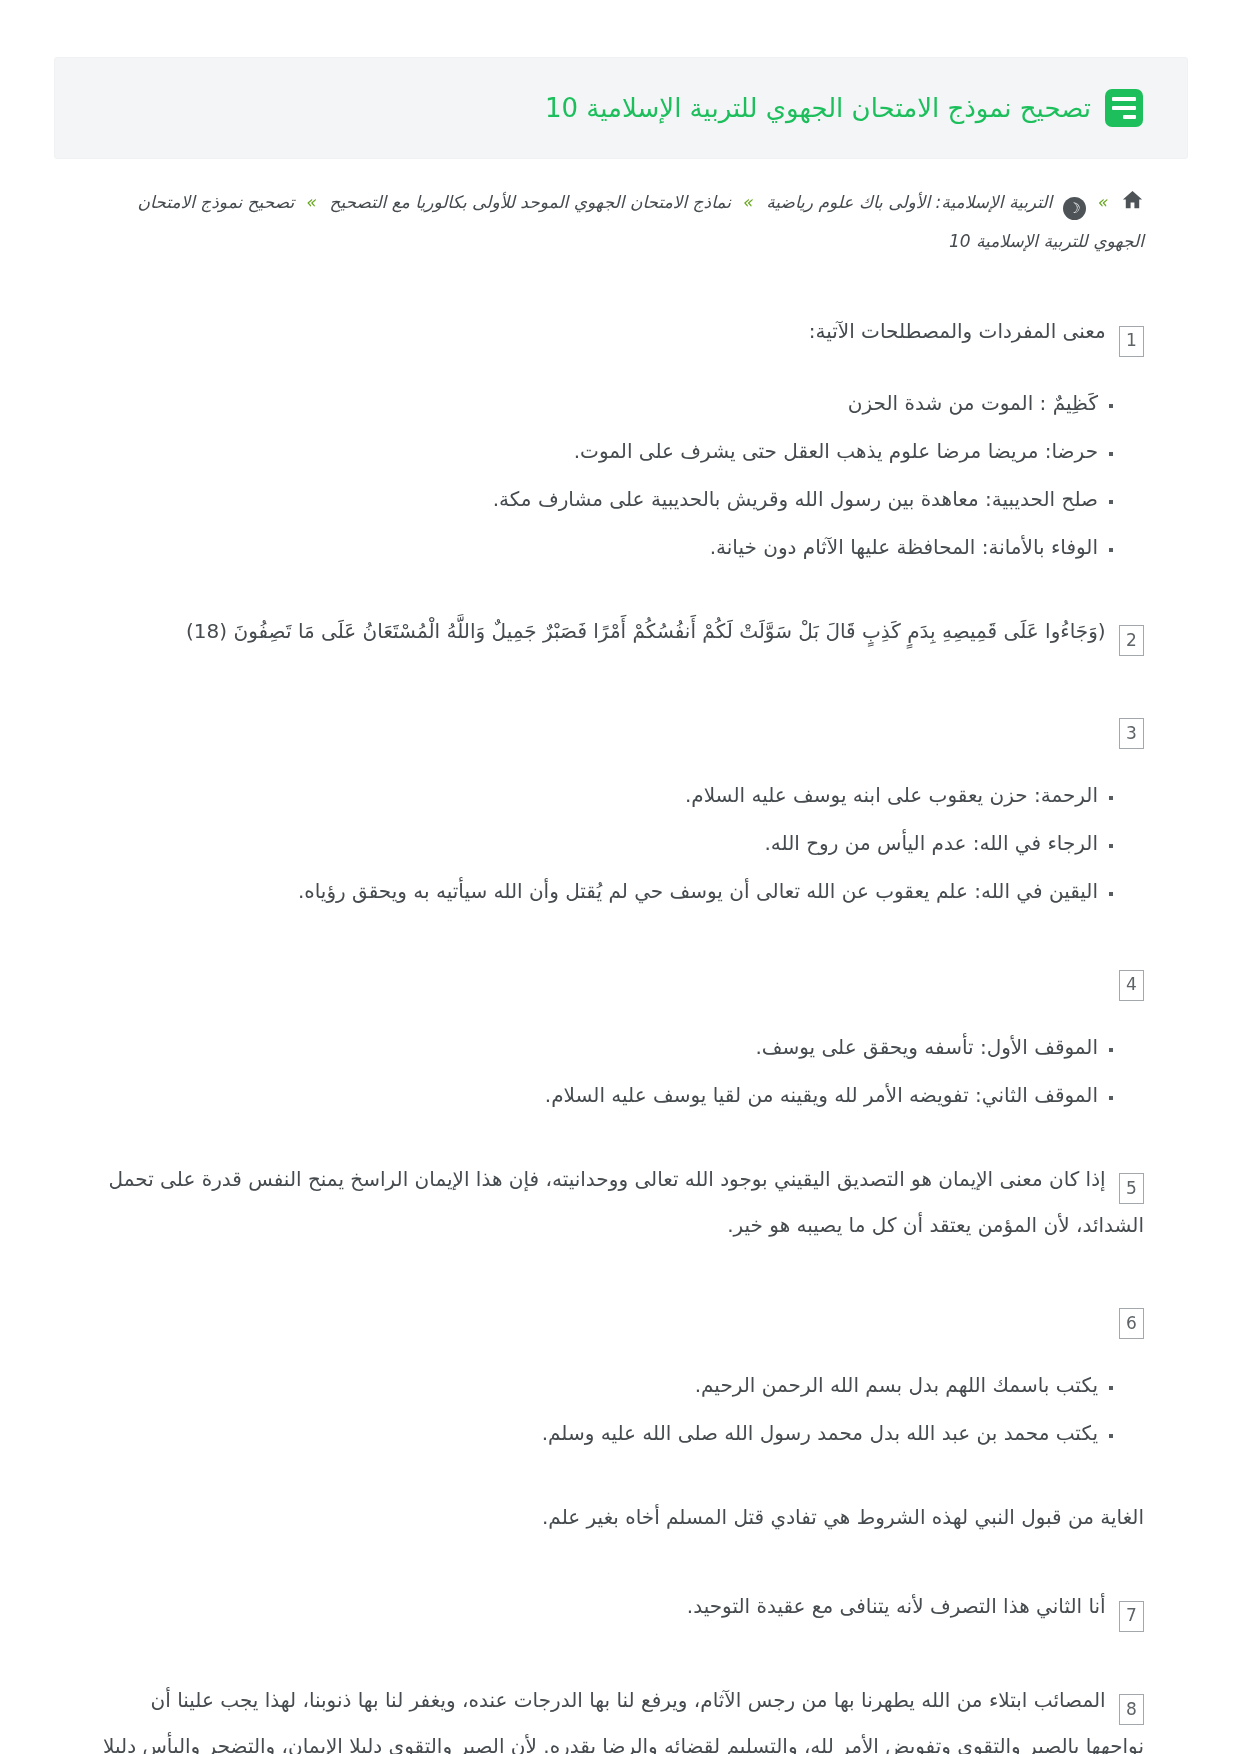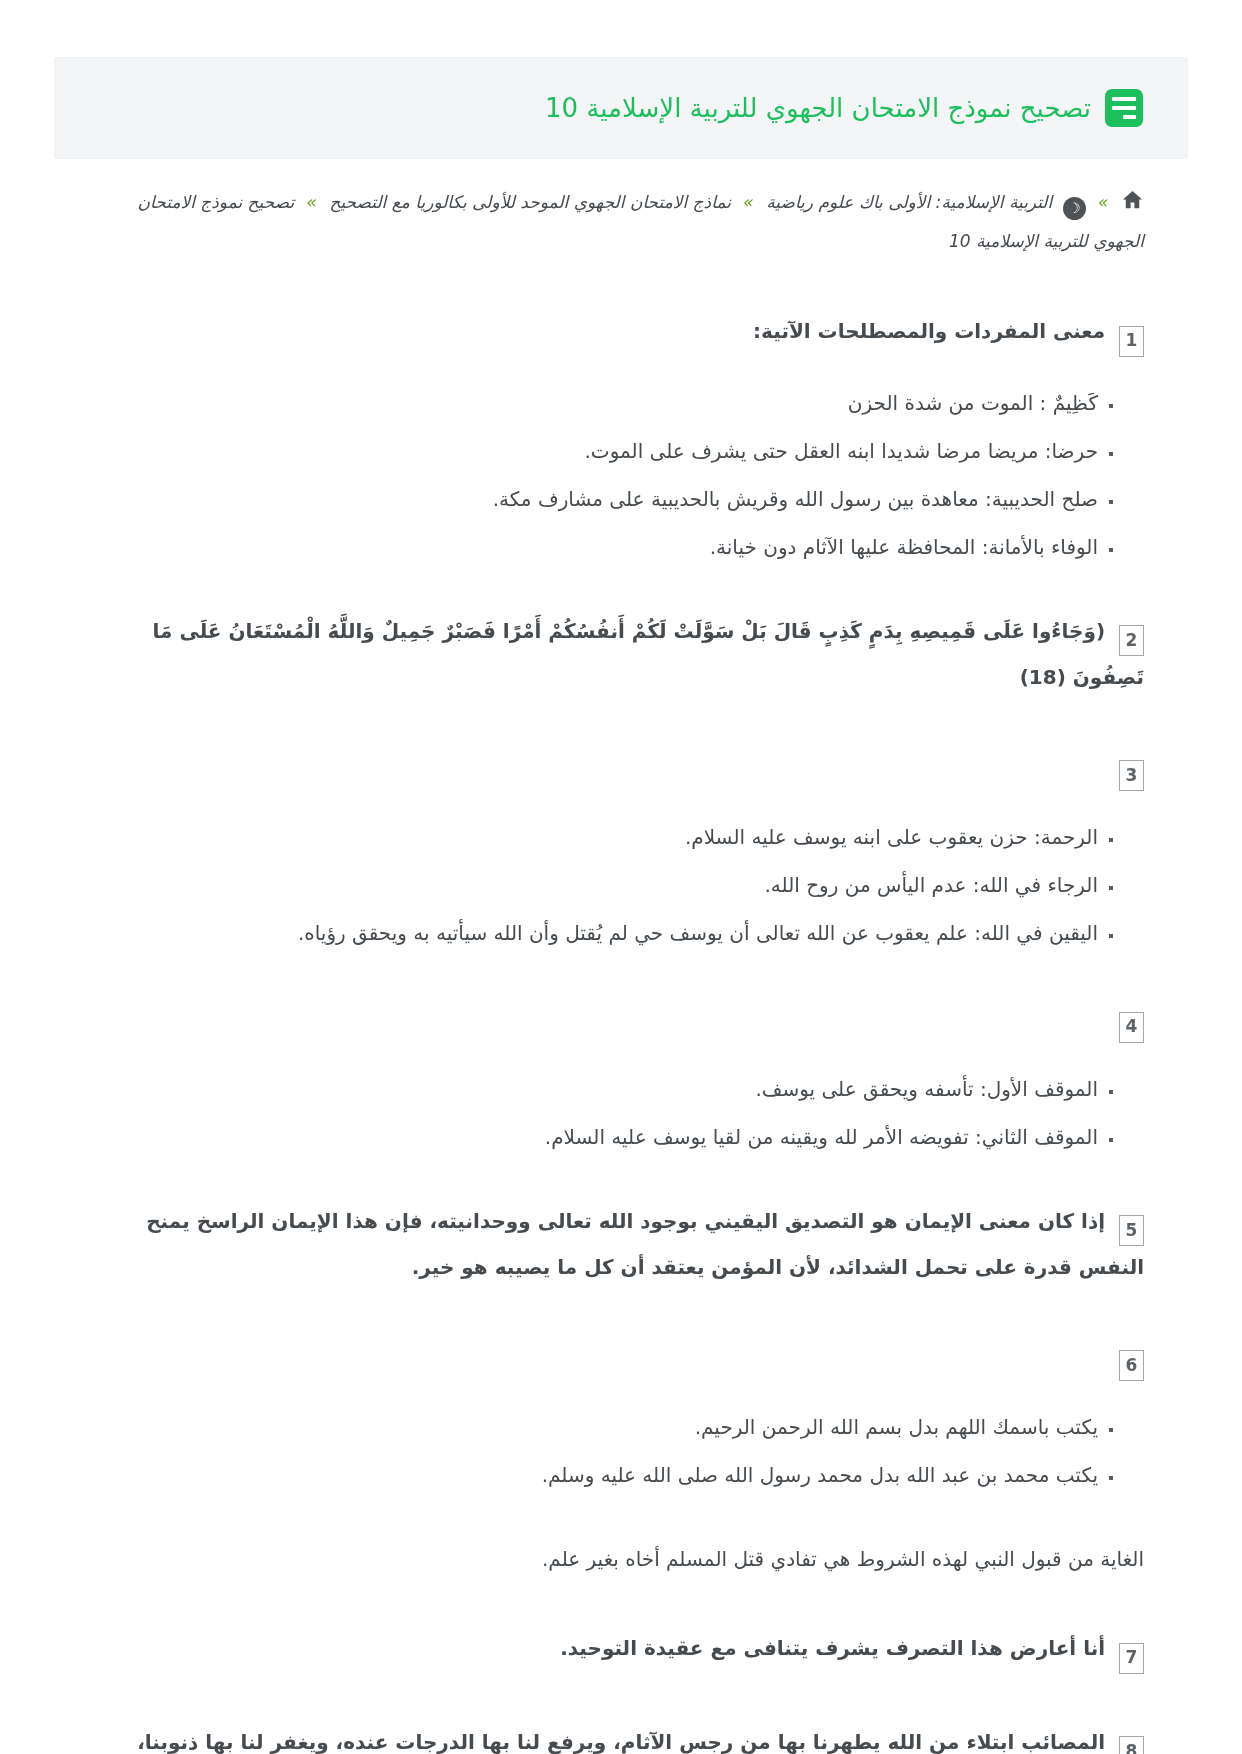--- a/index.html
+++ b/index.html
@@ -72,21 +72,21 @@
     align-items: center; justify-content: center;
     min-width: 25px; height: 31px;
     border: 1px solid #a2a8ab;
     color: #5d6366;
     background: #ffffff;
     font-size: 17px;
     padding: 0 4px;
     vertical-align: -8px;
     margin-left: 7px;
   }
-  .sec-par { margin: 0; line-height: 2.1; font-weight: bold; }
+  .sec-par { margin: 0; line-height: 2.1; }
   ul.bullets {
     list-style: square;
     margin: 31px 0 0;
     padding: 0 46px 0 0;
   }
   ul.bullets li { margin-bottom: 17px; line-height: 1.55; }
   ul.bullets li::marker { color: #565c60; font-size: 0.72em; }
   .after-par { margin: 47px 0 0; line-height: 2.1; text-align: right; }
 </style>
 </head>
@@ -122,21 +122,21 @@
 
   <main>
 
     <section>
       <p class="sec-par">
         <span class="numbox">1</span>
         <span>معنى المفردات والمصطلحات الآتية:</span>
       </p>
       <ul class="bullets">
         <li>كَظِيمٌ : الموت من شدة الحزن</li>
-        <li>حرضا: مريضا مرضا شديدا ابنه العقل حتى يشرف على الموت.</li>
+        <li>حرضا: مريضا مرضا علوم يذهب العقل حتى يشرف على الموت.</li>
         <li>صلح الحديبية: معاهدة بين رسول الله وقريش بالحديبية على مشارف مكة.</li>
         <li>الوفاء بالأمانة: المحافظة عليها الآثام دون خيانة.</li>
       </ul>
     </section>
 
     <section>
       <p class="sec-par">
         <span class="numbox">2</span>
         <span>(وَجَاءُوا عَلَى قَمِيصِهِ بِدَمٍ كَذِبٍ قَالَ بَلْ سَوَّلَتْ لَكُمْ أَنفُسُكُمْ أَمْرًا فَصَبْرٌ جَمِيلٌ وَاللَّهُ الْمُسْتَعَانُ عَلَى مَا تَصِفُونَ (18)</span>
       </p>
@@ -177,21 +177,21 @@
       <ul class="bullets">
         <li>يكتب باسمك اللهم بدل بسم الله الرحمن الرحيم.</li>
         <li>يكتب محمد بن عبد الله بدل محمد رسول الله صلى الله عليه وسلم.</li>
       </ul>
       <p class="after-par">الغاية من قبول النبي لهذه الشروط هي تفادي قتل المسلم أخاه بغير علم.</p>
     </section>
 
     <section>
       <p class="sec-par">
         <span class="numbox">7</span>
-        <span>أنا أعارض هذا التصرف يشرف يتنافى مع عقيدة التوحيد.</span>
+        <span>أنا الثاني هذا التصرف لأنه يتنافى مع عقيدة التوحيد.</span>
       </p>
     </section>
 
     <section>
       <p class="sec-par">
         <span class="numbox">8</span>
         <span>المصائب ابتلاء من الله يطهرنا بها من رجس الآثام، ويرفع لنا بها الدرجات عنده، ويغفر لنا بها ذنوبنا، لهذا يجب علينا أن نواجهها بالصبر والتقوى وتفويض الأمر لله، والتسليم لقضائه والرضا بقدره. لأن الصبر والتقوى دليلا الإيمان، والتضجر واليأس دليلا الكفر والعصيان. قال الله تعالى في سورة يوسف: ( قَالَ أَنَا يُوسُفُ وَهَذَا أَخِي قَدْ مَنَّ اللَّهُ عَلَيْنَا إِنَّهُ مَن يَتَّقِ وَيَصْبِرْ فَإِنَّ اللَّهَ لَا يُضِيعُ أَجْرَ الْمُحْسِنِينَ (90))</span>
       </p>
     </section>
 

